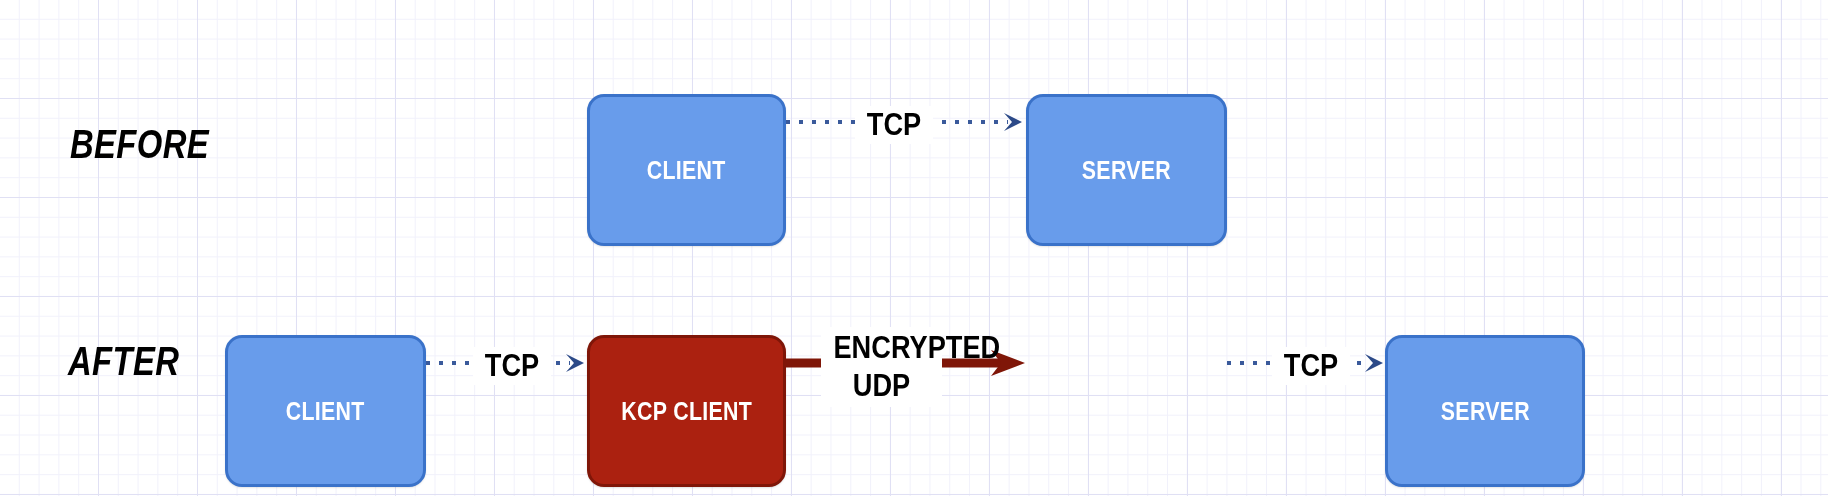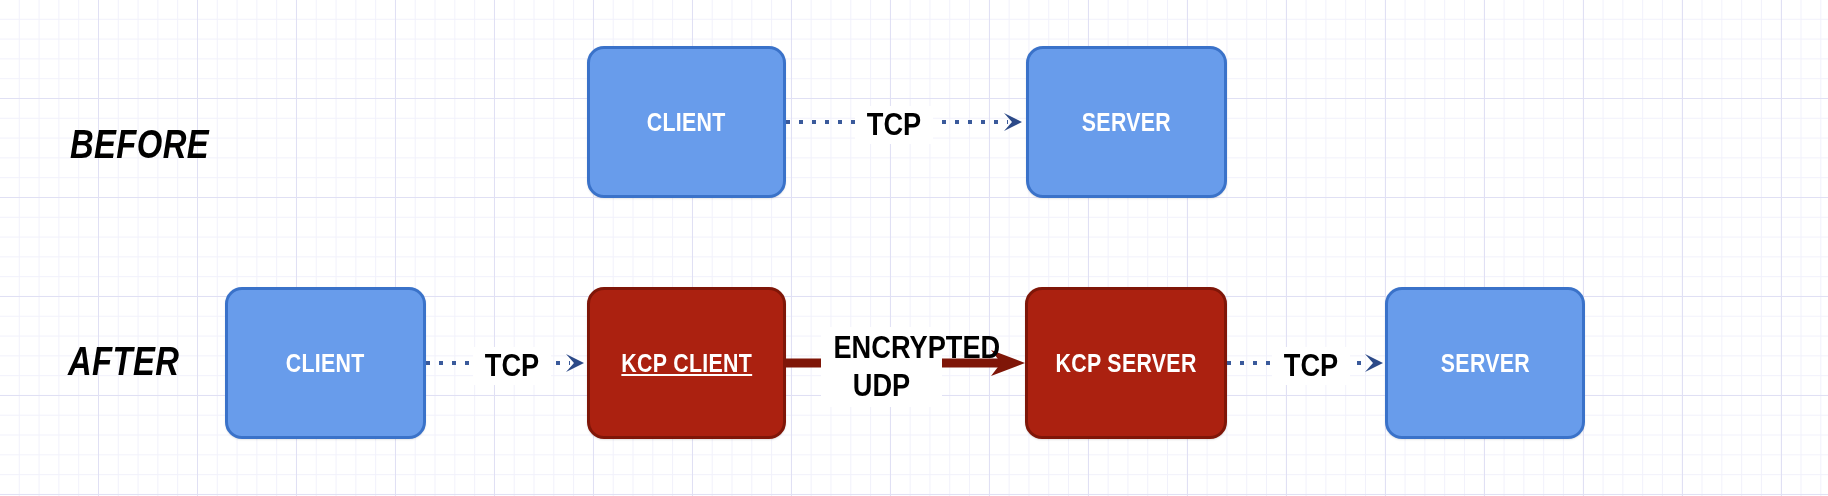--- a/index.html
+++ b/index.html
@@ -52,20 +52,21 @@
     display: flex;
     align-items: center;
     justify-content: center;
     border-radius: 17px;
     color: #ffffff;
     font-weight: 700;
     font-size: 26px;
     letter-spacing: 0.4px;
     white-space: nowrap;
     text-align: center;
+    margin-top: 48px;
   }
   .node .node-label {
     display: block;
     transform: scaleX(0.82);
     font-family: "Liberation Sans", sans-serif;
     font-weight: 700;
   }
   .node.blue {
     background: #689ceb;
     border: 3px solid #3a72c9;
@@ -130,27 +131,24 @@
   <div class="edge-label" style="left:855px; top:106px;">
     <span>TCP</span>
   </div>
 
   <div class="row-label" style="left:68px; top:341px;">AFTER</div>
 
   <div class="node blue" style="left:225px; top:287px; width:201px; height:152px;">
     <span class="node-label">CLIENT</span>
   </div>
 
-  <div class="node red" style="left:587px; top:287px; width:199px; height:152px;text-decoration:underline;">
+  <div class="node red" style="left:587px; top:287px; width:199px; height:152px;">
     <span class="node-label">KCP CLIENT</span>
   </div>
 
-  <div class="node red" style="left:1025px; top:287px; width:202px; height:152px;">
-    <span class="node-label">KCP SERVER</span>
-  </div>
 
   <div class="node blue" style="left:1385px; top:287px; width:200px; height:152px;">
     <span class="node-label">SERVER</span>
   </div>
 
   <div class="edge" style="left:426px; top:353px; width:162px; height:20px;">
     <svg width="162" height="20" viewBox="0 0 162 20" aria-hidden="true">
       <line x1="0" y1="10" x2="144" y2="10" stroke="#3a5a9b" stroke-width="4" stroke-linecap="butt" stroke-dasharray="4 9"></line>
       <path d="M140 1 L158 10 L140 19 L148 10 Z" fill="#2c4a88"></path>
     </svg>

